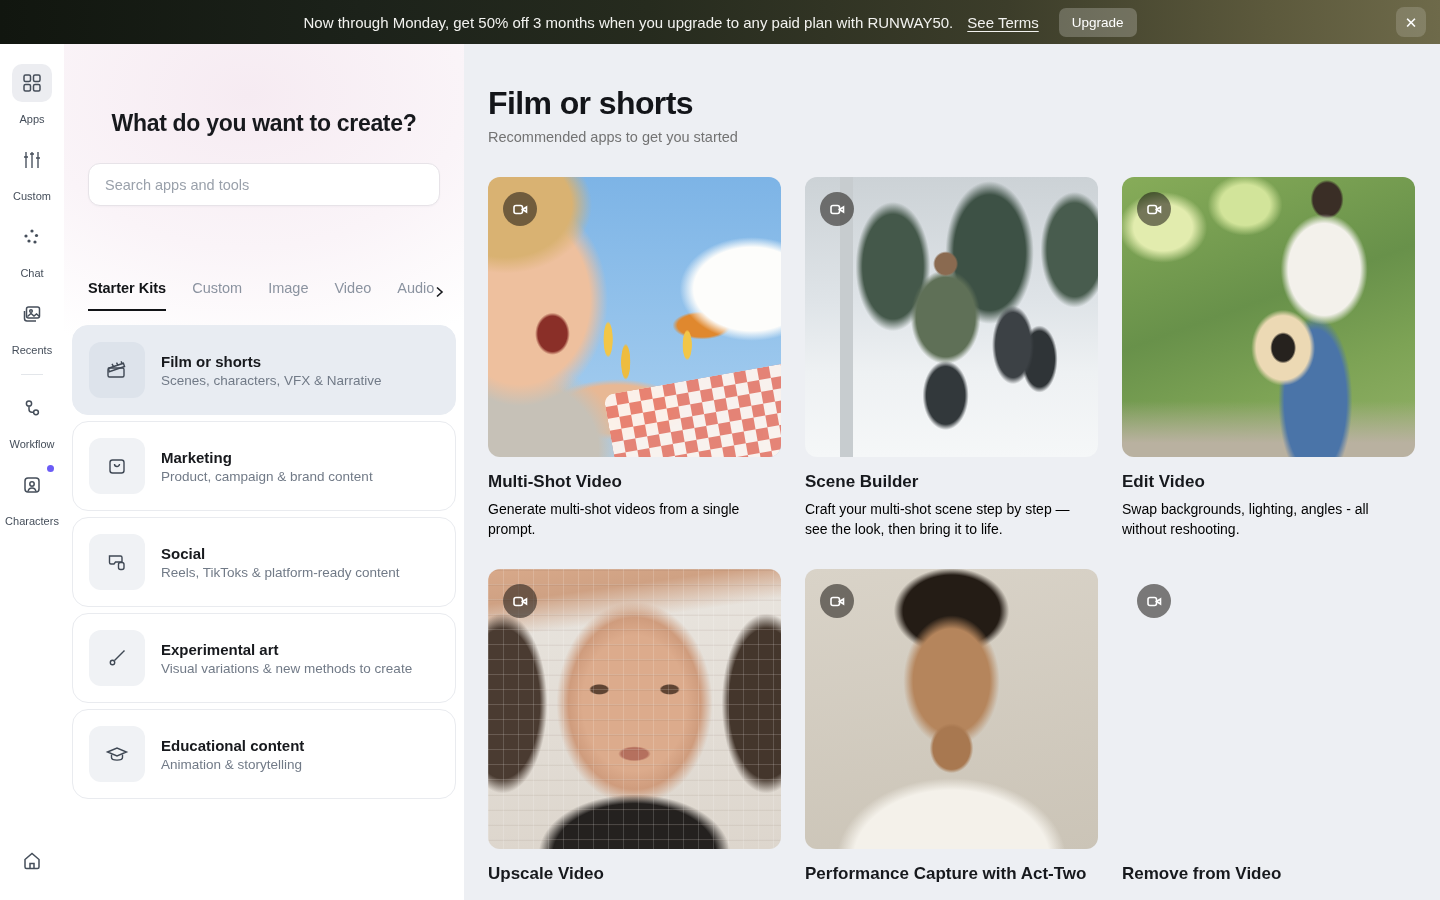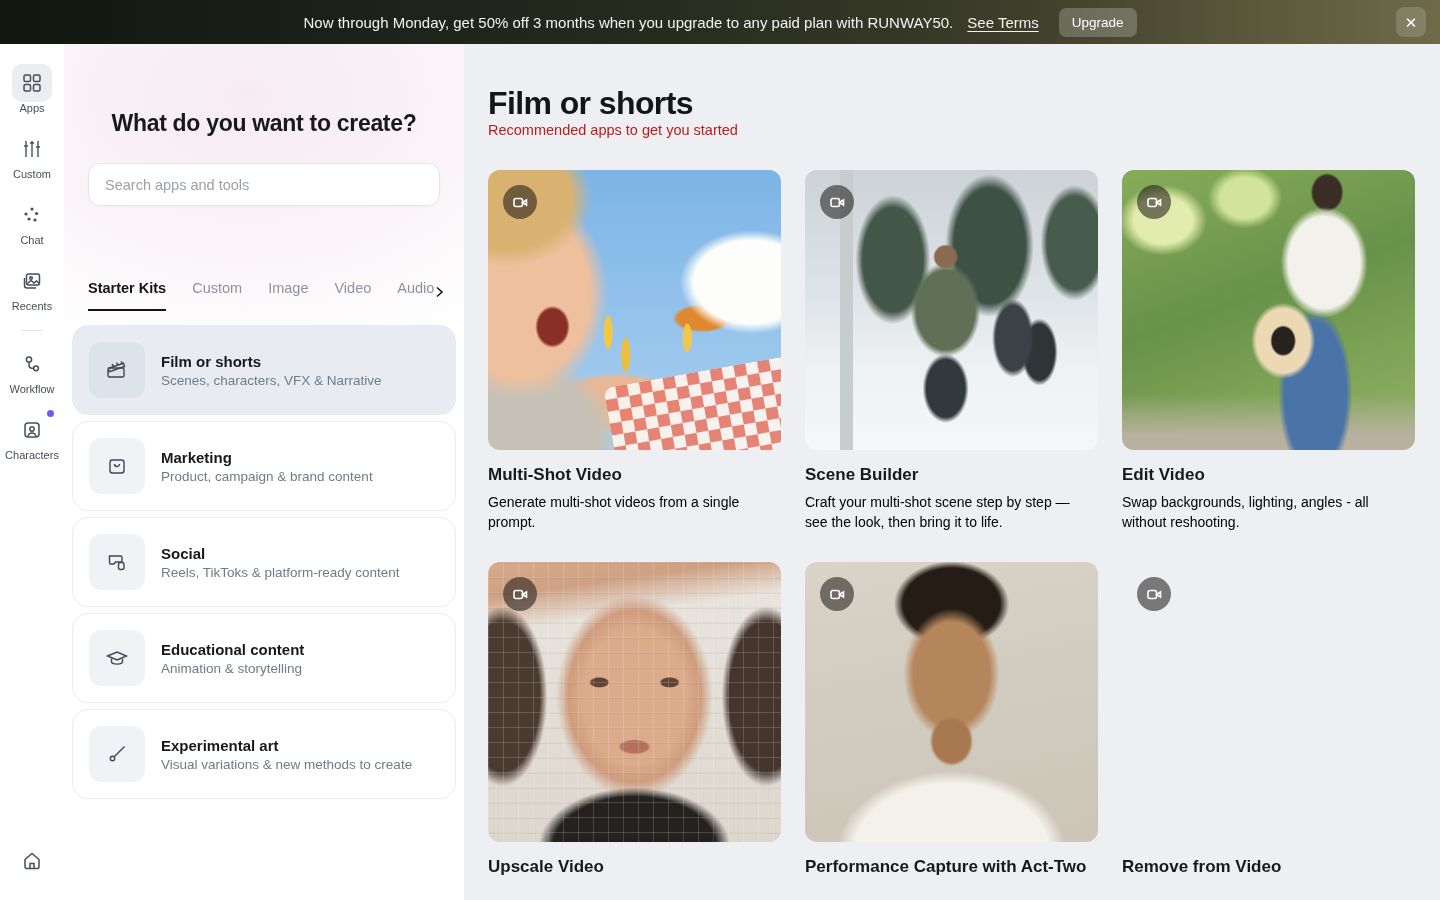--- a/index.html
+++ b/index.html
@@ -14,21 +14,21 @@
   .banner-terms { color:#f2f2ef; font-size:15px; text-decoration:underline; text-underline-offset:3px; cursor:pointer; }
   .banner-upgrade { margin-left:6px; background:rgba(255,255,255,0.22); color:#fff; border:none; font-size:13.5px;
     padding:7px 13px; border-radius:7px; cursor:pointer; font-family:inherit; }
   .banner-close { position:absolute; right:14px; top:7px; width:30px; height:30px; border:none; border-radius:8px;
     background:rgba(255,255,255,0.16); color:#fff; font-size:15px; line-height:1; cursor:pointer; display:flex; align-items:center; justify-content:center; }
 
   .shell { flex:1; display:flex; min-height:0; }
 
   
   .rail { width:64px; flex:0 0 64px; background:#fff; display:flex; flex-direction:column; align-items:center; padding-top:14px; }
-  .rail-item { width:64px; display:flex; flex-direction:column; align-items:center; gap:0; padding:6px 0 10px; cursor:pointer; position:relative; }
+  .rail-item { width:64px; display:flex; flex-direction:column; align-items:center; gap:11px; padding:6px 0 10px; cursor:pointer; position:relative; }
   .rail-icon-wrap { width:40px; height:38px; display:flex; align-items:center; justify-content:center; border-radius:10px; position:relative; }
   .rail-item.active .rail-icon-wrap { background:#ecedf1; }
   .rail-label { font-size:11px; color:#454e5a; }
   .rail-divider { width:22px; height:1px; background:#e3e6ea; margin:8px 0; }
   .rail svg { stroke:#454e5a; fill:none; stroke-width:1.5; }
   .rail-dot { position:absolute; top:-1px; right:-2px; width:7px; height:7px; border-radius:50%; background:#6b5cf6; }
   .rail-home { margin-top:auto; margin-bottom:24px; cursor:pointer; }
 
   
   .panel { width:400px; flex:0 0 400px; position:relative;
@@ -54,21 +54,21 @@
   .kit-title { font-size:15px; font-weight:700; color:#17191d; }
   .kit-sub { font-size:13.5px; color:#717a87; margin-top:3px; }
 
   
   .main { flex:1; background:#edeff3; padding:12px 24px 0; overflow:hidden; }
   .main-top { display:flex; justify-content:flex-end; gap:8px; }
   .btn-login { background:#fff; color:#17191d; border:none; border-radius:8px; padding:7px 15px; font-size:14px; font-weight:600; cursor:pointer; font-family:inherit; }
   .btn-signup { background:#3e2ff0; color:#fff; border:none; border-radius:8px; padding:7px 14px; font-size:14px; font-weight:600; cursor:pointer; font-family:inherit; }
 
   .main-title { margin-top:29px; font-size:32px; font-weight:700; letter-spacing:-0.6px; color:#131519; }
-  .main-sub { font-size:14.5px; color:#b91c1c; }
+  .main-sub { margin-top:7px; font-size:14.5px; color:#737373; }
 
   .grid { margin-top:32px; display:grid; grid-template-columns:repeat(3, 293px); column-gap:24px; row-gap:30px; }
   .card { cursor:pointer; }
   .card-img { position:relative; width:293px; height:280px; border-radius:12px; overflow:hidden; }
   .card-badge { position:absolute; top:15px; left:15px; width:34px; height:34px; border-radius:50%;
     background:rgba(25,22,18,0.55); display:flex; align-items:center; justify-content:center; }
   .card-badge svg { stroke:#fff; fill:none; stroke-width:1.6; }
   .card-title { margin-top:15px; font-size:17px; font-weight:700; color:#17191d; }
   .card-desc { margin-top:7px; font-size:14px; line-height:1.43; color:#000000; max-width:282px; }
 
@@ -282,42 +282,42 @@
               </svg>
           </span>
           <span>
             <div class="kit-title">Social</div>
             <div class="kit-sub">Reels, TikToks &amp; platform-ready content</div>
           </span>
         </div>
         <div class="kit">
           <span class="kit-tile">
             <svg width="26" height="26" viewBox="0 0 26 26">
-                <path d="M3.5 11L13 7l9.5 4-9.5 4z"></path>
-                <path d="M7.5 13.5v3c0 1.4 2.5 2.6 5.5 2.6s5.5-1.2 5.5-2.6v-3"></path>
-              </svg>
-          </span>
-          <span>
-            <div class="kit-title">Educational content</div>
-            <div class="kit-sub">Animation &amp; storytelling</div>
-          </span>
-        </div>
-        <div class="kit">
-          <span class="kit-tile">
-            <svg width="26" height="26" viewBox="0 0 26 26">
                 <path d="M10.5 15.5L19 7"></path>
                 <circle cx="8.5" cy="17.5" r="2.2"></circle>
                 <path d="M19 7l1.5-1.5"></path>
               </svg>
           </span>
           <span>
             <div class="kit-title">Experimental art</div>
             <div class="kit-sub">Visual variations &amp; new methods to create</div>
           </span>
         </div>
+        <div class="kit">
+          <span class="kit-tile">
+            <svg width="26" height="26" viewBox="0 0 26 26">
+                <path d="M3.5 11L13 7l9.5 4-9.5 4z"></path>
+                <path d="M7.5 13.5v3c0 1.4 2.5 2.6 5.5 2.6s5.5-1.2 5.5-2.6v-3"></path>
+              </svg>
+          </span>
+          <span>
+            <div class="kit-title">Educational content</div>
+            <div class="kit-sub">Animation &amp; storytelling</div>
+          </span>
+        </div>
       </div>
     </section>
 
     <main class="main">
 
       <h1 class="main-title">Film or shorts</h1>
       <div class="main-sub">Recommended apps to get you started</div>
 
       <div class="grid">
 

